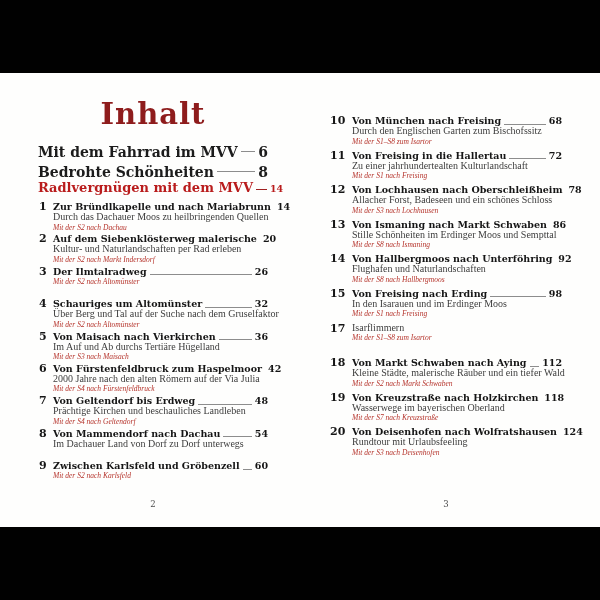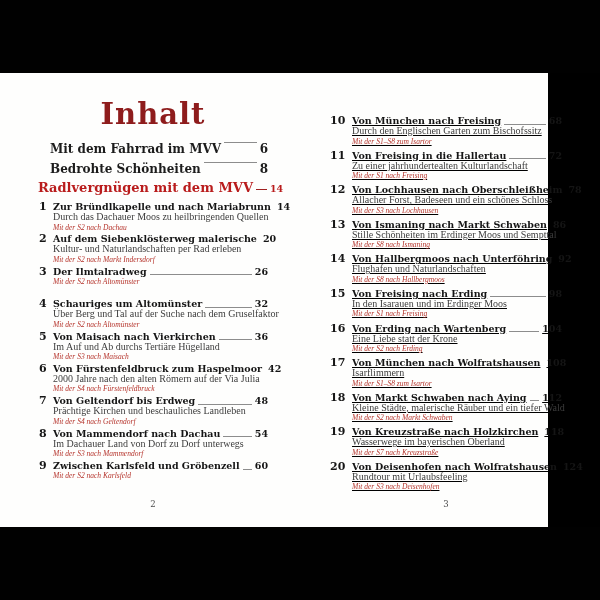--- a/index.html
+++ b/index.html
@@ -6,37 +6,37 @@
   body {
     width:600px; height:600px; position:relative;
     background:#000; overflow:hidden;
     font-family:"DejaVu Serif", serif;
   }
   .band { position:absolute; left:0; width:600px; background:#010101; }
   .band.top { top:0; height:73px; }
   .band.bottom { top:527px; height:73px; }
 
   .spread {
-    position:absolute; left:0; top:73px; width:548px; height:454px;
+    position:absolute; left:0; top:73px; width:600px; height:454px;
     background:#fefefd;
   }
   .page-col { position:absolute; top:0; height:454px; }
   .page-col.left  { left:38px;  width:230px; }
   .page-col.right { left:330px; width:232px; }
 
   .toc-title {
     position:absolute; top:24px; left:0; width:100%;
     text-align:center; font-size:29px; font-weight:bold;
     color:#8e1c1c; letter-spacing:1px;
   }
 
   .front-items { position:absolute; top:69px; left:0; width:100%; }
   .front-row {
-    display:flex; align-items:flex-start; height:20px;
-    font-weight:bold; font-size:12px; color:#1c1c1c; white-space:nowrap;margin-left:12px;
+    display:flex; align-items:center; height:20px;
+    font-weight:bold; font-size:14px; color:#1c1c1c; white-space:nowrap;
   }
   .leader {
     flex:1 1 auto; height:0; border-bottom:1px solid #8d8d8d;
     margin:0 3px 2px 3px;
   }
 
   .section-heading {
     position:absolute; top:107px; left:0; width:100%;
     text-align:center; font-weight:bold; font-size:13px; color:#b91c1c;
     white-space:nowrap;
@@ -45,21 +45,21 @@
     display:inline-block; width:11px; height:1px;
     border-bottom:1px solid #a02020; vertical-align:2px; margin:0 3px;
   }
   .sec-page { font-size:9.5px; }
 
   .entries { position:absolute; left:0; width:100%; }
   .page-col.left  .entries { top:128px; }
   .page-col.right .entries { top:42px; }
   .entry { position:relative; }
   .page-col.left  .entry { height:32.4px; padding-left:15px; }
-  .page-col.right .entry { height:34.6px; padding-left:22px;text-decoration:underline; }
+  .page-col.right .entry { height:34.6px; padding-left:22px; }
   .entry-num {
     position:absolute; left:1px; top:-1px;
     font-weight:bold; font-size:11px; color:#161616;
   }
   .page-col.right .entry-num { left:0; }
   .entry-title-row {
     display:flex; align-items:flex-end; height:11px;
     font-size:9.5px; font-weight:bold; color:#151515; white-space:nowrap;
   }
   .entry-title-row .leader { margin-bottom:1.5px; }
@@ -184,21 +184,20 @@
   </div>
 
   <div class="entry">
     <span class="entry-num">8</span>
     <div class="entry-title-row">
       <span>Von Mammendorf nach Dachau</span>
       <span class="leader"></span>
       <span class="entry-page">54</span>
     </div>
     <div class="entry-subtitle">Im Dachauer Land von Dorf zu Dorf unterwegs</div>
-    <div class="entry-route">Mit der S3 nach Mammendorf</div>
   </div>
 
   <div class="entry">
     <span class="entry-num">9</span>
     <div class="entry-title-row">
       <span>Zwischen Karlsfeld und Gröbenzell</span>
       <span class="leader"></span>
       <span class="entry-page">60</span>
     </div>
     <div class="entry-route">Mit der S2 nach Karlsfeld</div>
@@ -269,38 +268,23 @@
     <span class="entry-num">15</span>
     <div class="entry-title-row">
       <span>Von Freising nach Erding</span>
       <span class="leader"></span>
       <span class="entry-page">98</span>
     </div>
     <div class="entry-subtitle">In den Isarauen und im Erdinger Moos</div>
     <div class="entry-route">Mit der S1 nach Freising</div>
   </div>
 
-  <div class="entry">
-    <span class="entry-num">16</span>
-    <div class="entry-title-row">
-      <span>Von Erding nach Wartenberg</span>
-      <span class="leader"></span>
-      <span class="entry-page">104</span>
-    </div>
-    <div class="entry-subtitle">Eine Liebe statt der Krone</div>
-    <div class="entry-route">Mit der S2 nach Erding</div>
-  </div>
 
   <div class="entry">
     <span class="entry-num">17</span>
-    <div class="entry-title-row">
-      <span>Von München nach Wolfratshausen</span>
-      <span class="leader"></span>
-      <span class="entry-page">108</span>
-    </div>
     <div class="entry-subtitle">Isarflimmern</div>
     <div class="entry-route">Mit der S1–S8 zum Isartor</div>
   </div>
 
   <div class="entry">
     <span class="entry-num">18</span>
     <div class="entry-title-row">
       <span>Von Markt Schwaben nach Aying</span>
       <span class="leader"></span>
       <span class="entry-page">112</span>

